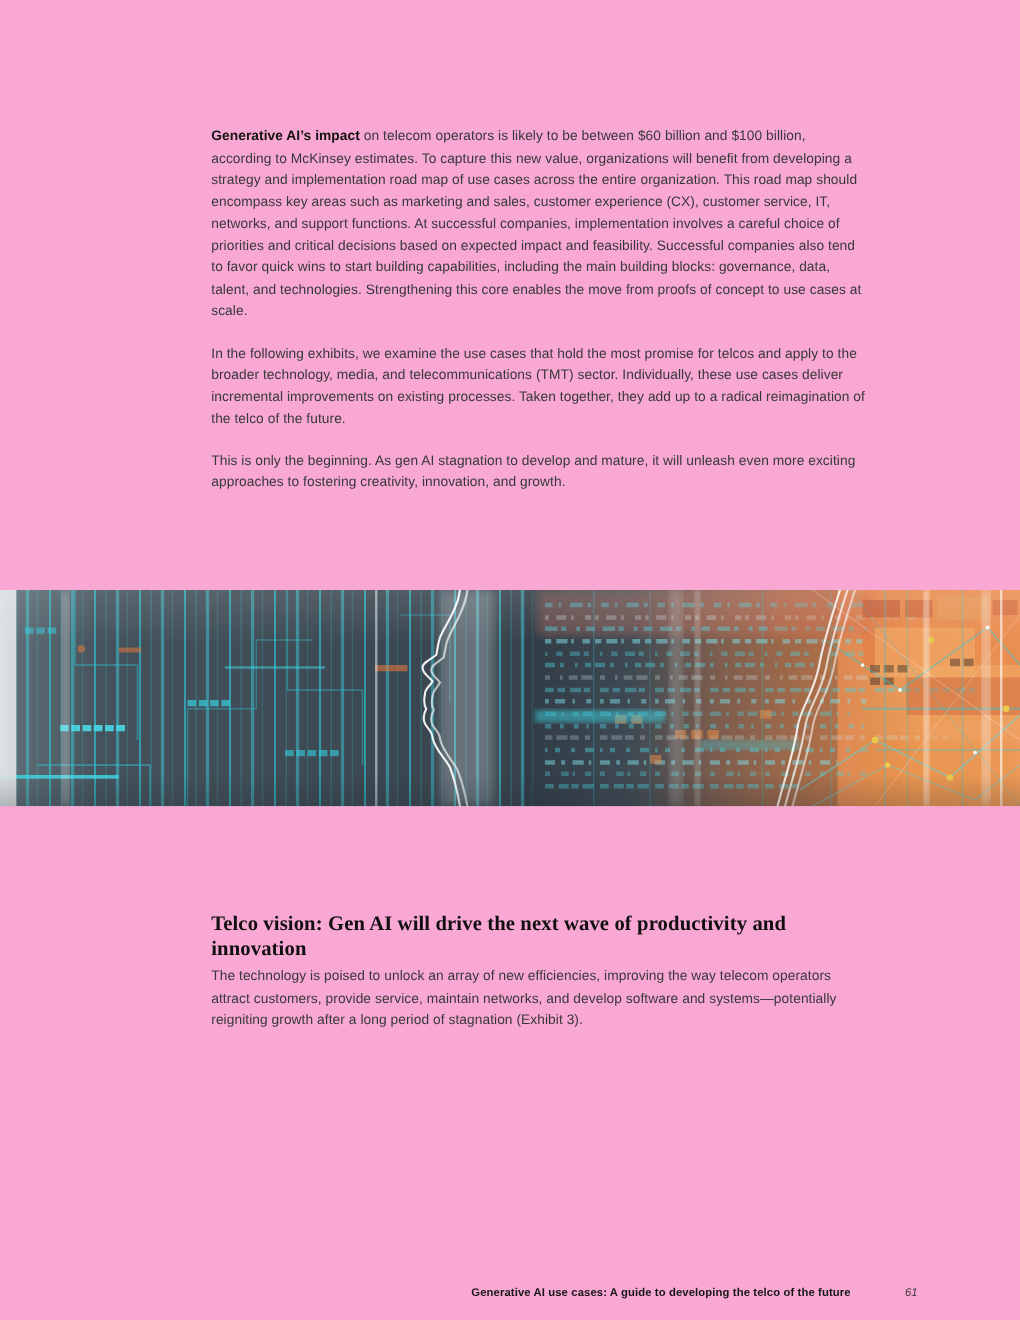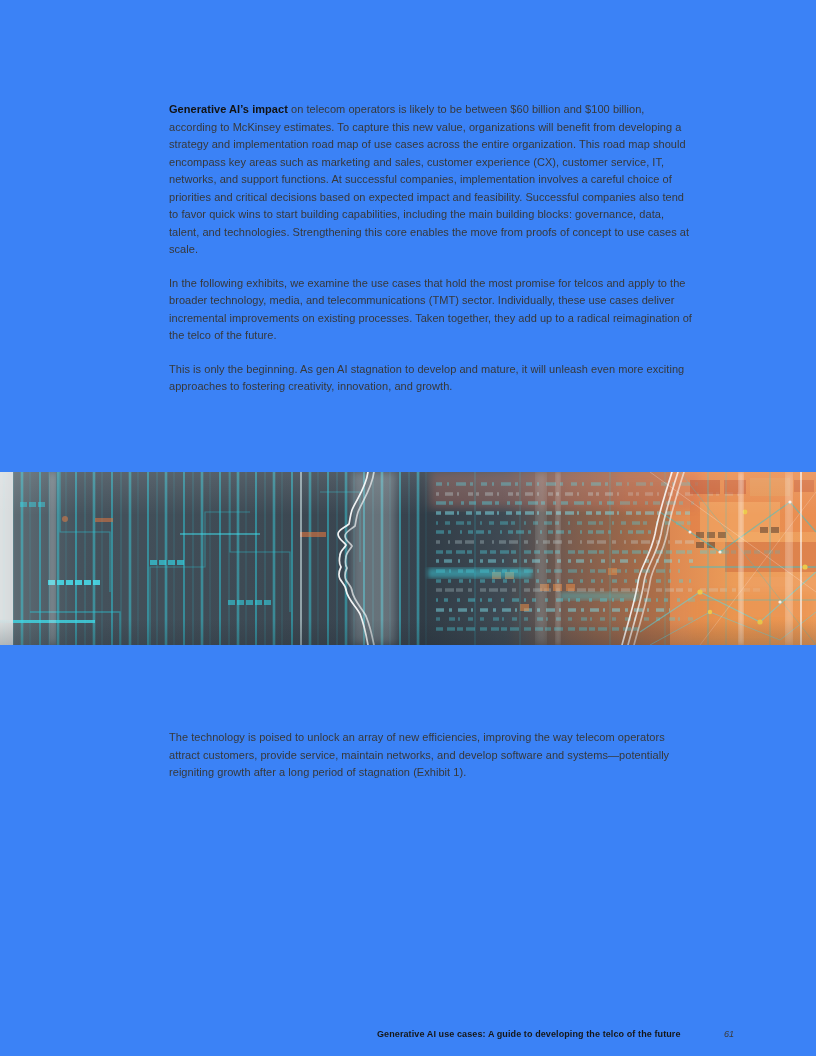--- a/index.html
+++ b/index.html
@@ -1,18 +1,18 @@
 <!DOCTYPE html>
 <html><head>
 <meta charset="utf-8">
 <style>
   html,body { margin:0; padding:0; background:#e9e9e9; }
   .page {
     position:relative; width:816px; height:1056px; margin:0 auto;
-    background:#3b82f6; overflow:hidden;
+    background:#f9a8d4; overflow:hidden;
     font-family:"Liberation Sans", sans-serif;
   }
   .content { position:absolute; left:169px; top:101px; width:523px; }
   .body-text {
     margin:0 0 16px 0; font-size:11px; line-height:17.5px;
     color:#37383a; letter-spacing:0.05px;
   }
   .body-text strong { color:#121212; }
   .hero { position:absolute; left:0; top:472px; width:816px; height:173px; margin:0; }
   .hero svg { display:block; }
@@ -225,19 +225,20 @@
         <path d="M672,0 C664,25 658,45 655,62 C650,85 640,95 638,110 C635,130 628,150 622,173" opacity="0.85"></path>
         <path d="M678,0 C670,25 664,45 661,62 C656,85 646,95 644,110 C641,130 634,150 628,173" opacity="0.7"></path>
         <path d="M684,0 C676,25 670,45 667,62 C662,85 652,95 650,110 C647,130 640,150 634,173" opacity="0.55"></path>
       </g>
 
       <rect width="816" height="173" fill="url(#vshade)"></rect>
     </svg>
   </figure>
 
   <section class="section">
-    <p class="body-text">The technology is poised to unlock an array of new efficiencies, improving the way telecom operators attract customers, provide service, maintain networks, and develop software and systems—potentially reigniting growth after a long period of stagnation (Exhibit 1).</p>
+    <h2 class="section-heading">Telco vision: Gen AI will drive the next wave of productivity and innovation</h2>
+    <p class="body-text">The technology is poised to unlock an array of new efficiencies, improving the way telecom operators attract customers, provide service, maintain networks, and develop software and systems—potentially reigniting growth after a long period of stagnation (Exhibit 3).</p>
   </section>
 
   <span class="footer-title">Generative AI use cases: A guide to developing the telco of the future</span>
   <span class="footer-page">61</span>
 
 </div>
 
 </body></html>

